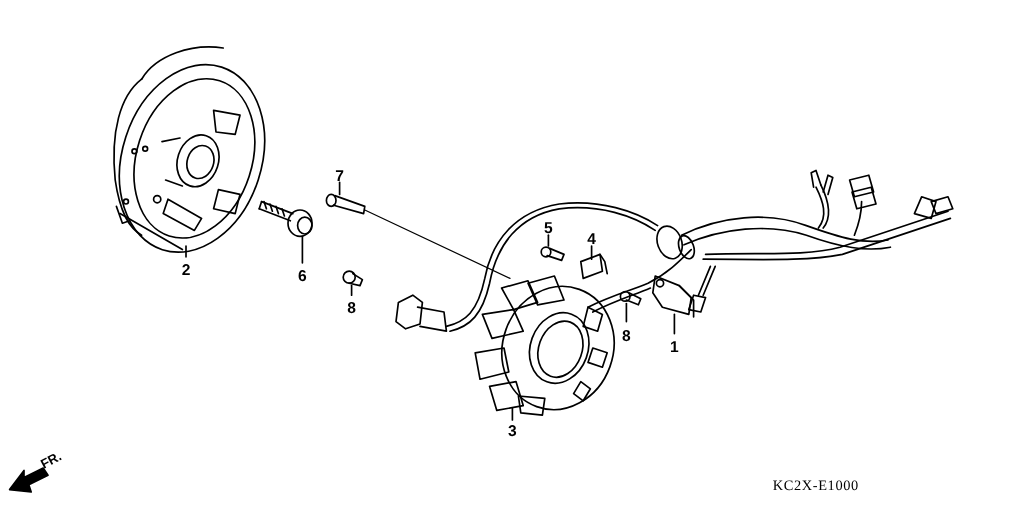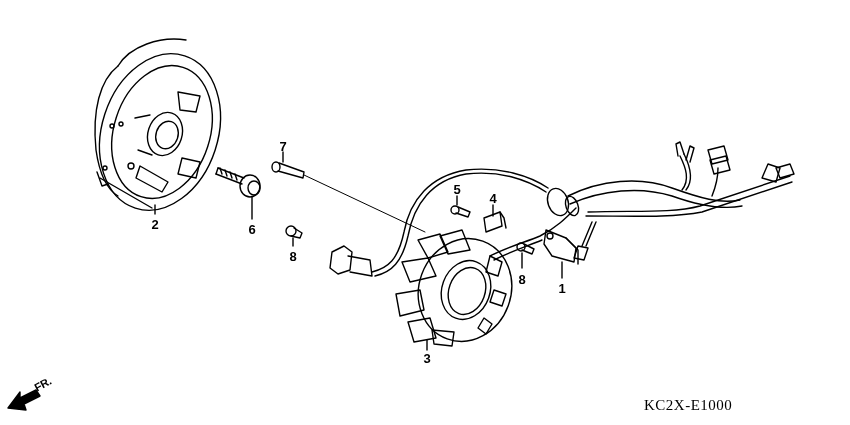--- a/index.html
+++ b/index.html
@@ -1,19 +1,19 @@
 <!DOCTYPE html>
 <html><head>
 <meta charset="utf-8">
 <style>
   html, body { margin: 0; padding: 0; background: #ffffff; }
   body { width: 850px; height: 425px; position: relative; overflow: hidden; font-family: "Liberation Sans", sans-serif; }
   #canvas { position: absolute; left: 0; top: 0; width: 850px; height: 425px; }
   .label { position: absolute; font-family: "Liberation Sans", sans-serif; font-weight: bold; font-size: 13px; color: #000; line-height: 1; transform: translate(-50%, 0); }
-  .code { position: absolute; font-family: "Liberation Serif", serif; font-size: 15px; color: #000; letter-spacing: 0.5px; }
+  .code { position: absolute; font-family: "Liberation Serif", serif; font-size: 12px; color: #000; letter-spacing: 0.5px; }
   .fr { position: absolute; font-family: "Liberation Sans", sans-serif; font-weight: bold; font-size: 11px; color: #000; transform: rotate(-28deg); }
 </style>
 </head>
 <body>
 
 <svg id="canvas" viewBox="0 0 850 425" xmlns="http://www.w3.org/2000/svg" fill="none" stroke="#000" stroke-width="1.4" stroke-linejoin="round" stroke-linecap="round">
 
   <g>
     <ellipse cx="160" cy="132" rx="58" ry="80" transform="rotate(18 160 132)"></ellipse>
     <path d="M118 66 C 100 80 92 110 96 150 C 100 178 108 190 118 196"></path>

